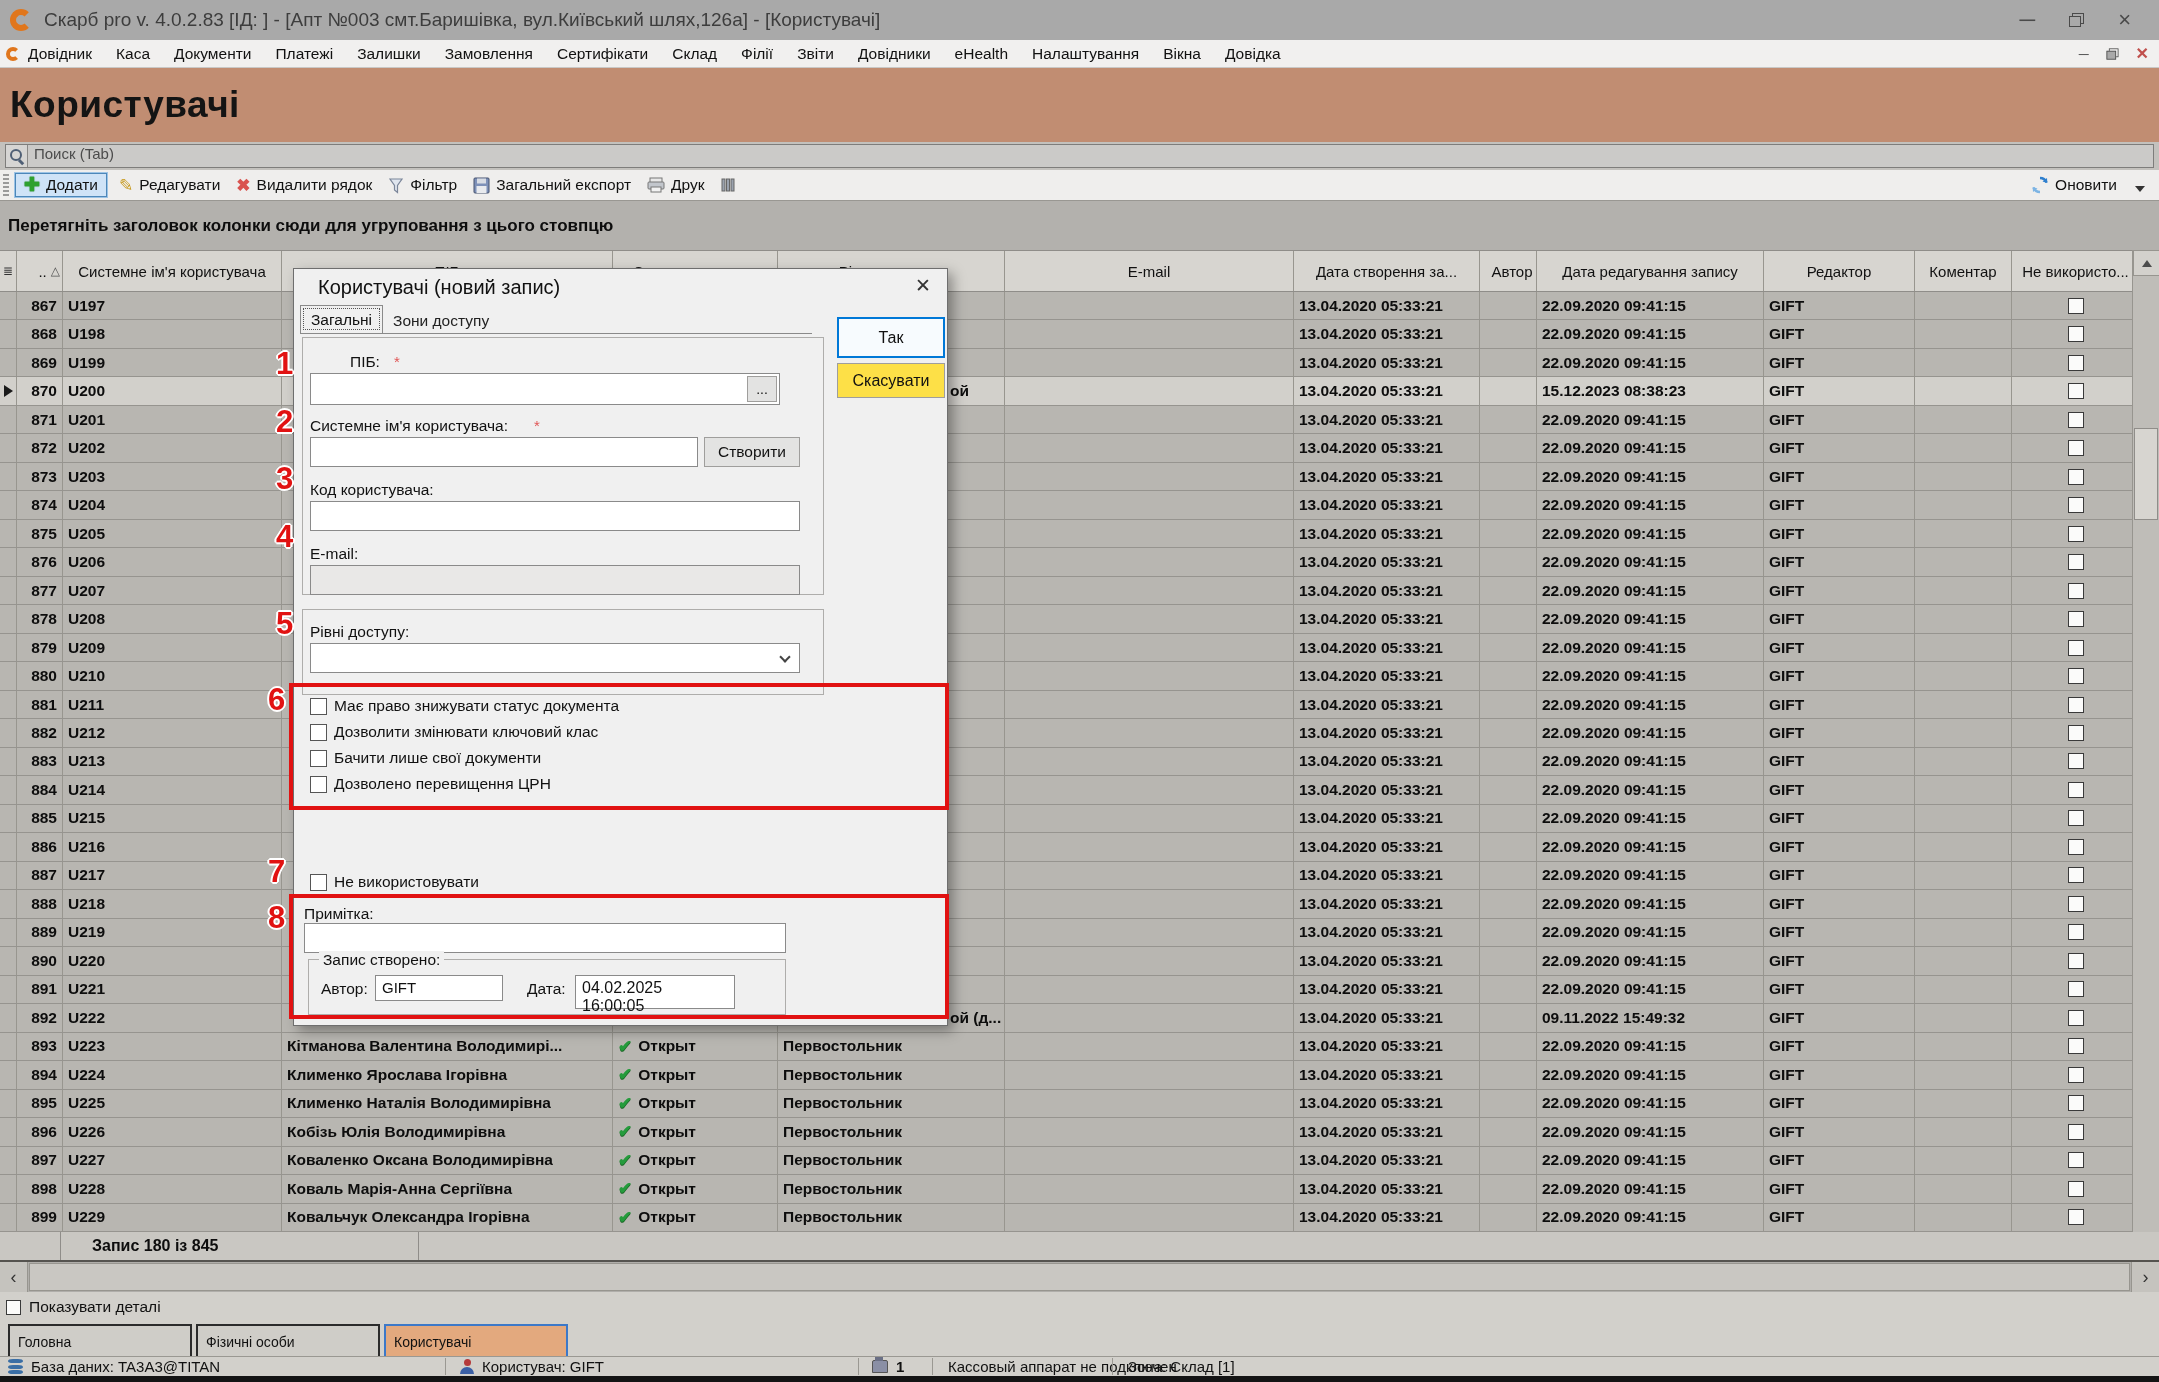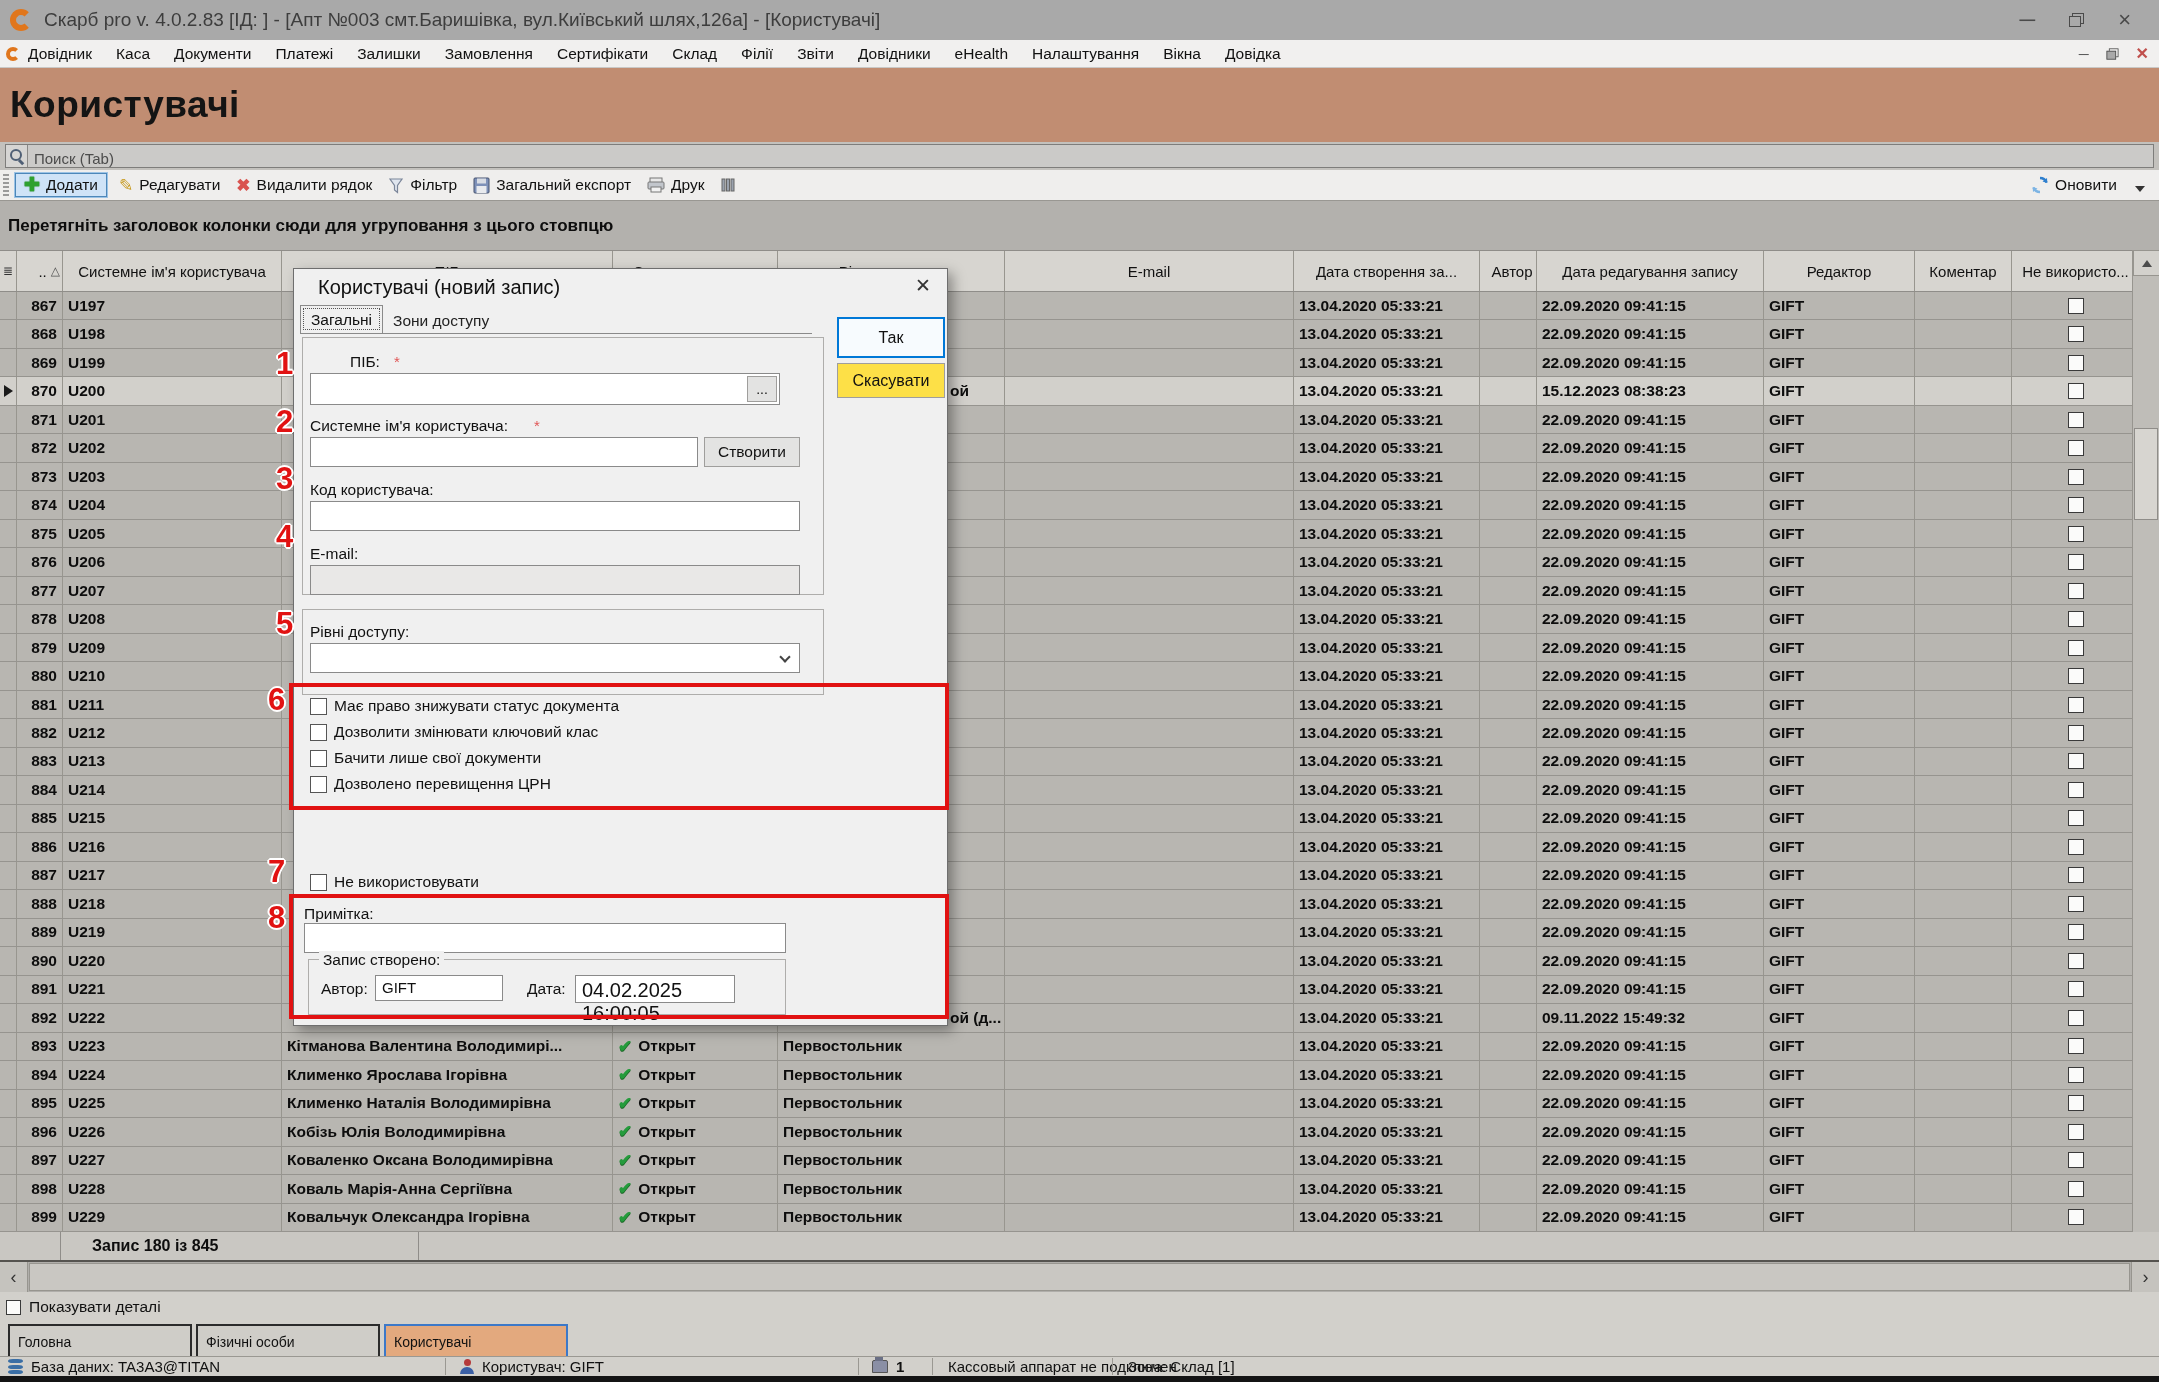--- a/index.html
+++ b/index.html
@@ -23,21 +23,21 @@
   .menubar .mitem{margin-right:24px;cursor:default;}
   .mdicontrols{margin-left:auto;display:flex;align-items:center;gap:16px;padding-right:10px;}
   .mdicontrols .g{font-size:14px;color:#555;}
   .mdicontrols .restore-glyph{transform:scale(.8);}
   .mdicontrols .closex{color:#c0504d;font-weight:bold;font-size:16px;}
 
   .banner{position:absolute;left:0;top:68px;width:2159px;height:74px;background:#c18d72;display:flex;align-items:center;}
   .banner h1{margin:0 0 0 10px;font-size:37px;font-weight:bold;color:#141414;letter-spacing:.5px;}
 
   .searchband{position:absolute;left:0;top:142px;width:2159px;height:28px;background:#c3c1bd;padding:2px 5px;}
-  .searchbox{width:100%;height:24px;background:#cbcac8;border:1px solid #7e7d7b;display:flex;align-items:flex-end;}
+  .searchbox{width:100%;height:24px;background:#cbcac8;border:1px solid #7e7d7b;display:flex;align-items:flex-start;}
   .searchbox .iconbox{width:22px;height:22px;border-right:1px solid #8a8987;background:#d6d5d3;display:flex;align-items:center;justify-content:center;}
   .mag{position:relative;width:16px;height:16px;}
   .mag::before{content:'';position:absolute;left:1px;top:1px;width:8px;height:8px;border:2px solid #4f5f75;border-radius:50%;}
   .mag::after{content:'';position:absolute;left:11px;top:11px;width:6px;height:2.5px;background:#4f5f75;transform:rotate(45deg);transform-origin:0 0;}
   .searchbox .ph{color:#4c4c4c;font-size:15px;padding-left:6px;}
 
   
   .toolbar{position:absolute;left:0;top:170px;width:2159px;height:30px;background:#efeeed;display:flex;
     align-items:center;font-size:15.5px;color:#111;}
   .grip{width:6px;height:22px;margin:0 6px 0 3px;background:repeating-linear-gradient(#9a9a9a 0 2px,transparent 2px 4px);}
@@ -969,21 +969,21 @@
     </div>
 
     <span class="dlabel" style="left:10px;top:636px;">Примітка:</span>
     <div class="dinput" style="left:10px;top:654px;width:482px;height:30px;"></div>
 
     <div class="fieldset">
       <span class="legend">Запис створено:</span>
       <span class="dlabel" style="left:12px;top:20px;">Автор:</span>
       <div class="dinput" style="left:66px;top:15px;width:128px;height:26px;padding:3px 6px;font-size:15px;">GIFT</div>
       <span class="dlabel" style="left:218px;top:20px;">Дата:</span>
-      <div class="dinput" style="left:266px;top:15px;width:160px;height:28px;padding:3px 6px;font-size:20px;">04.02.2025 16:00:05</div>
+      <div class="dinput" style="left:266px;top:15px;width:160px;height:34px;padding:3px 6px;font-size:16px;">04.02.2025 16:00:05</div>
     </div>
   <div class="dcheckrow" style="top: 428px;">
         <span class="dcbx"></span>
         <span>Має право знижувати статус документа</span>
       </div>
       <div class="dcheckrow" style="top: 454px;">
         <span class="dcbx"></span>
         <span>Дозволити змінювати ключовий клас</span>
       </div>
       <div class="dcheckrow" style="top: 480px;">

